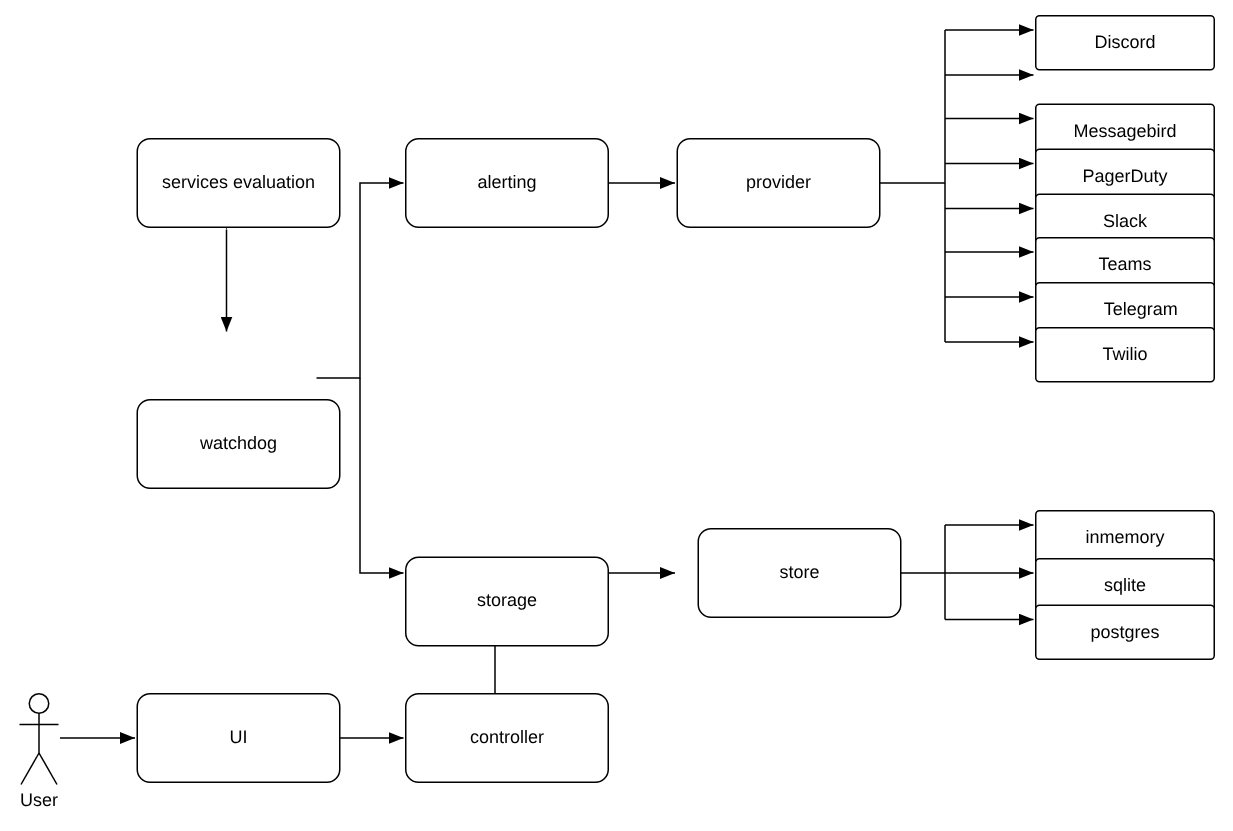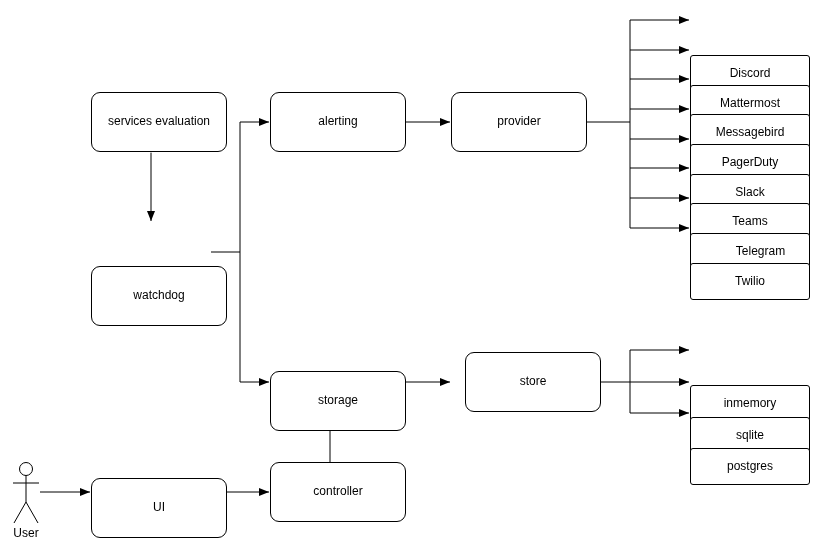--- a/index.html
+++ b/index.html
@@ -37,21 +37,20 @@
   }
   .node.big {
     width: 136px;
     height: 60px;
     border-radius: 9px;
   }
   .node.small {
     width: 120px;
     height: 37px;
     border-radius: 3px;
-    margin-top: 45px;
   }
   .actor-label {
     position: absolute;
     left: 6px;
     top: 526px;
     width: 40px;
     text-align: center;
     font-size: 12px;
     color: #000000;
   }
@@ -110,25 +109,24 @@
       </g>
     </g>
   </svg>
 
   <div class="node big" style="left:91px;  top:92px;">services evaluation</div>
   <div class="node big" style="left:91px;  top:222px;margin-top:44px;">watchdog</div>
   <div class="node big" style="left:270px; top:92px;">alerting</div>
   <div class="node big" style="left:451px; top:92px;">provider</div>
   <div class="node big" style="left:270px; top:371px;text-align:center;">storage</div>
   <div class="node big" style="left:465px; top:352px;">store</div>
-  <div class="node big" style="left:91px;  top:478px;text-align:center;">UI</div>
+  <div class="node big" style="left:91px;  top:462px;text-align:center;">UI</div>
   <div class="node big" style="left:270px; top:462px;">controller</div>
 
   <div class="node small" style="left:690px; top:10px;">Discord</div>
-  <div class="node small" style="left:690px; top:40px;">Mattermost</div>
   <div class="node small" style="left:690px; top:69px;">Messagebird</div>
   <div class="node small" style="left:690px; top:99px;">PagerDuty</div>
   <div class="node small" style="left:690px; top:129px;">Slack</div>
   <div class="node small" style="left:690px; top:158px;">Teams</div>
   <div class="node small" style="left:690px; top:188px;padding-left:21px;">Telegram</div>
   <div class="node small" style="left:690px; top:218px;">Twilio</div>
 
   <div class="node small" style="left:690px; top:340px;">inmemory</div>
   <div class="node small" style="left:690px; top:372px;">sqlite</div>
   <div class="node small" style="left:690px; top:403px;">postgres</div>

